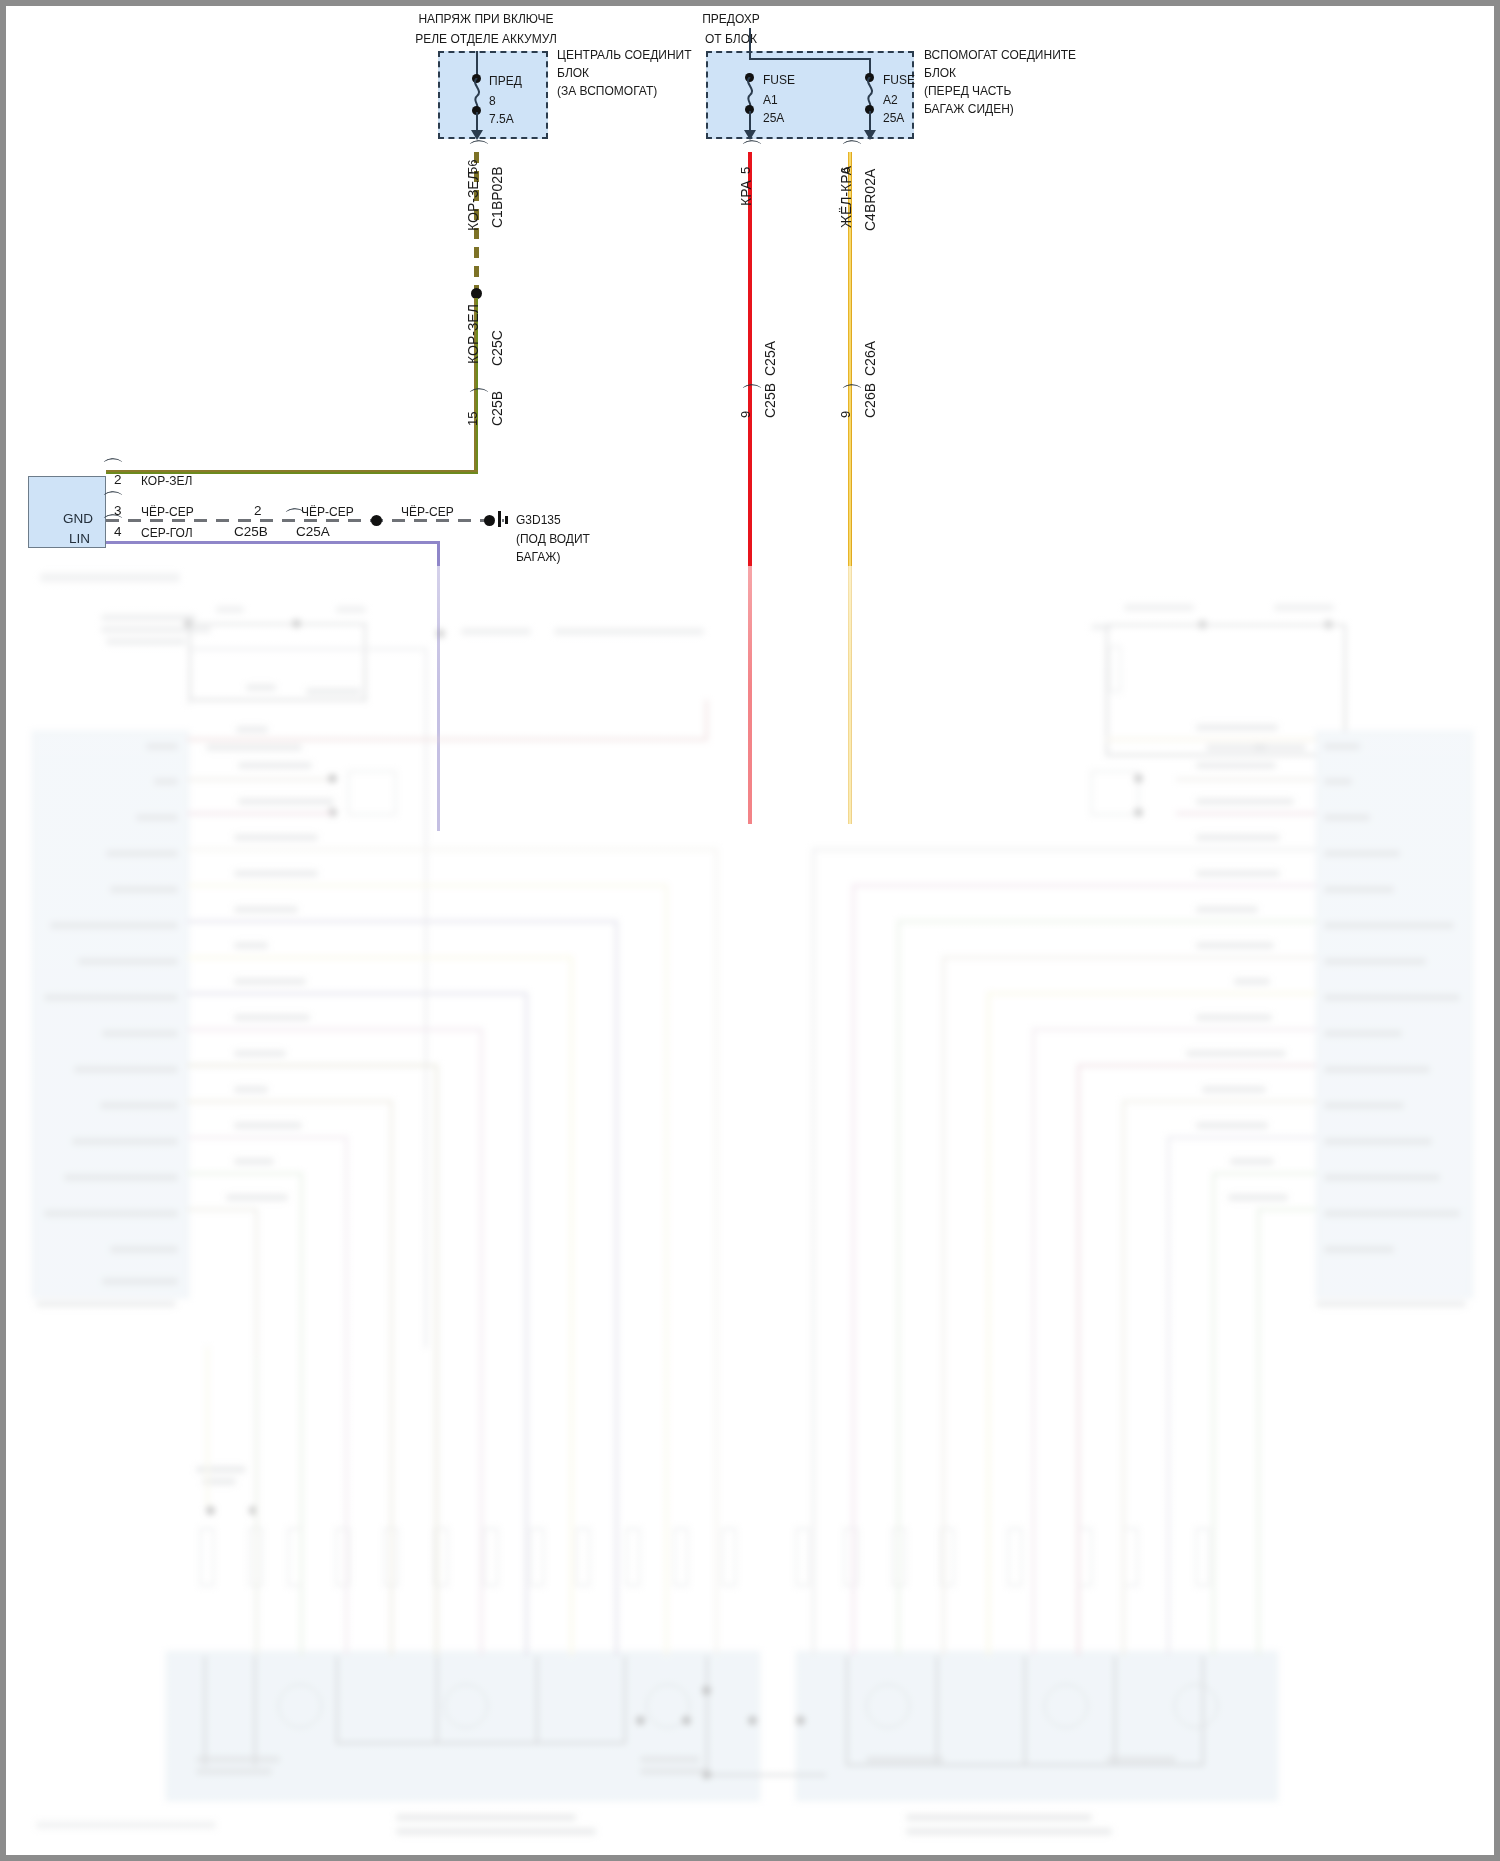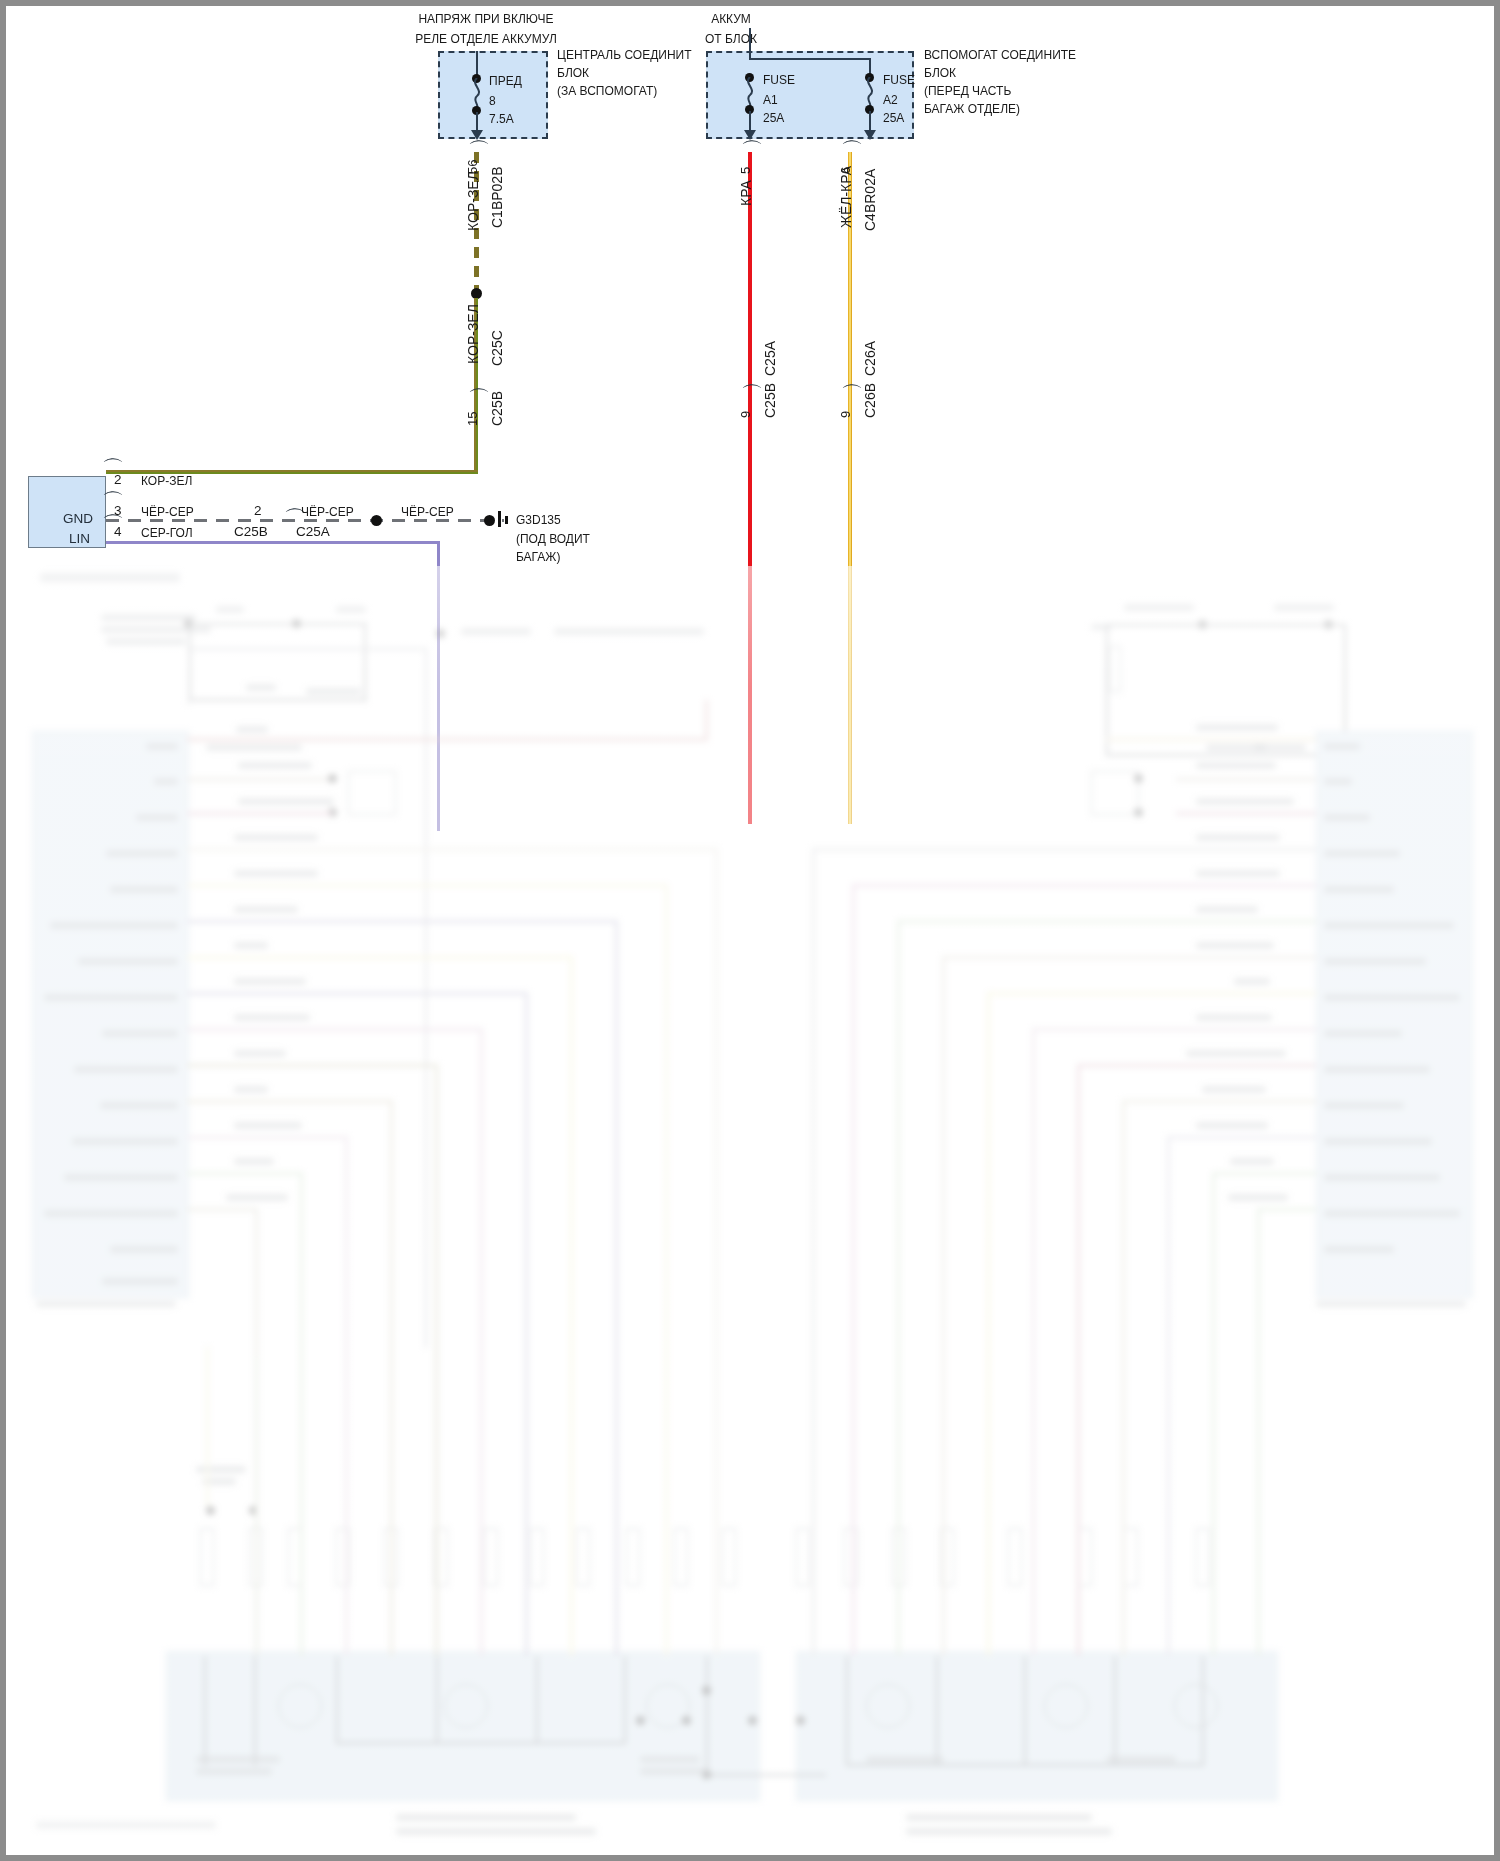--- a/index.html
+++ b/index.html
@@ -78,21 +78,21 @@
 </style>
 </head>
 <body>
 
 <div id="page">
 <div id="sheet">
 
   <div class="txt" style="left:355px;top:4px;text-align:center;width:250px;">НАПРЯЖ ПРИ ВКЛЮЧЕ</div>
   <div class="txt" style="left:350px;top:24px;text-align:center;width:260px;">РЕЛЕ ОТДЕЛЕ АККУМУЛ</div>
 
-  <div class="txt" style="left:660px;top:4px;text-align:center;width:130px;">АККУМ</div>
+  <div class="txt" style="left:660px;top:4px;text-align:center;width:130px;">ПРЕДОХР</div>
   <div class="txt" style="left:660px;top:24px;text-align:center;width:130px;">ОТ БЛОК</div>
 
   <div class="blk" style="left:432px;top:45px;width:110px;height:88px;"></div>
 
   <div class="wire" style="left:470px;top:45px;width:2px;height:26px;background:#2b3c4e;"></div>
   <div class="dot sm" style="left:466px;top:68px;"></div>
 
   <svg class="fusecurve" style="left:462px;top:72px;" width="18" height="30" viewBox="0 0 18 30">
     <path d="M9 0 C 2 6, 16 12, 9 18 C 4 22, 11 26, 9 30" fill="none" stroke="#2b3c4e" stroke-width="2"></path>
   </svg>
@@ -131,21 +131,21 @@
   <div class="dot sm" style="left:859px;top:99px;"></div>
   <div class="wire" style="left:863px;top:105px;width:2px;height:21px;background:#2b3c4e;"></div>
   <div class="arrow" style="left:858px;top:124px;"></div>
   <div class="txt" style="left:877px;top:65px;">FUSE</div>
   <div class="txt" style="left:877px;top:85px;">A2</div>
   <div class="txt" style="left:877px;top:103px;">25A</div>
 
   <div class="txt" style="left:918px;top:40px;">ВСПОМОГАТ СОЕДИНИТЕ</div>
   <div class="txt" style="left:918px;top:58px;">БЛОК</div>
   <div class="txt" style="left:918px;top:76px;">(ПЕРЕД ЧАСТЬ</div>
-  <div class="txt" style="left:918px;top:94px;">БАГАЖ ОТДЕЛЕ)</div>
+  <div class="txt" style="left:918px;top:94px;">БАГАЖ СИДЕН)</div>
 
   <div class="conn" style="left:462px;top:134px;">⌒</div>
   <div class="dash-korzel" style="left:468px;top:146px;height:140px;"></div>
   <div class="vtxt" style="left:459px;top:225px;">КОР-ЗЕЛ</div>
   <div class="vtxt" style="left:459px;top:168px;font-size:13px;">56</div>
   <div class="vtxt" style="left:483px;top:222px;">C1BP02B</div>
 
   <div class="dot" style="left:465px;top:282px;"></div>
 
   <div class="v c-korzel" style="left:468px;top:292px;height:175px;"></div>

